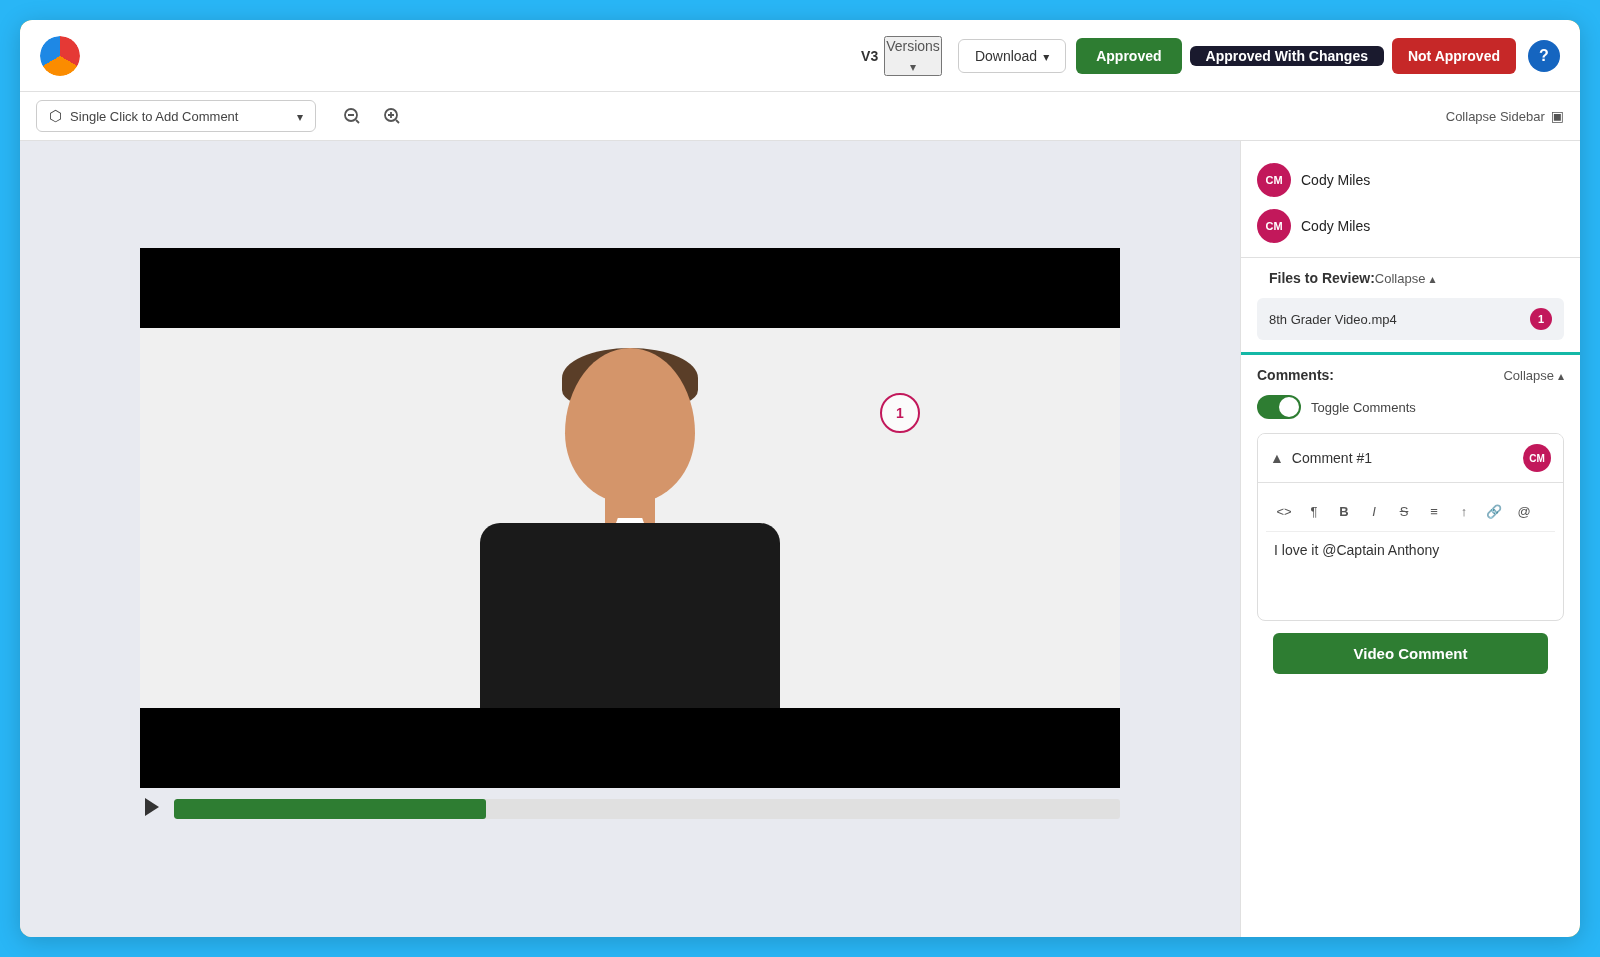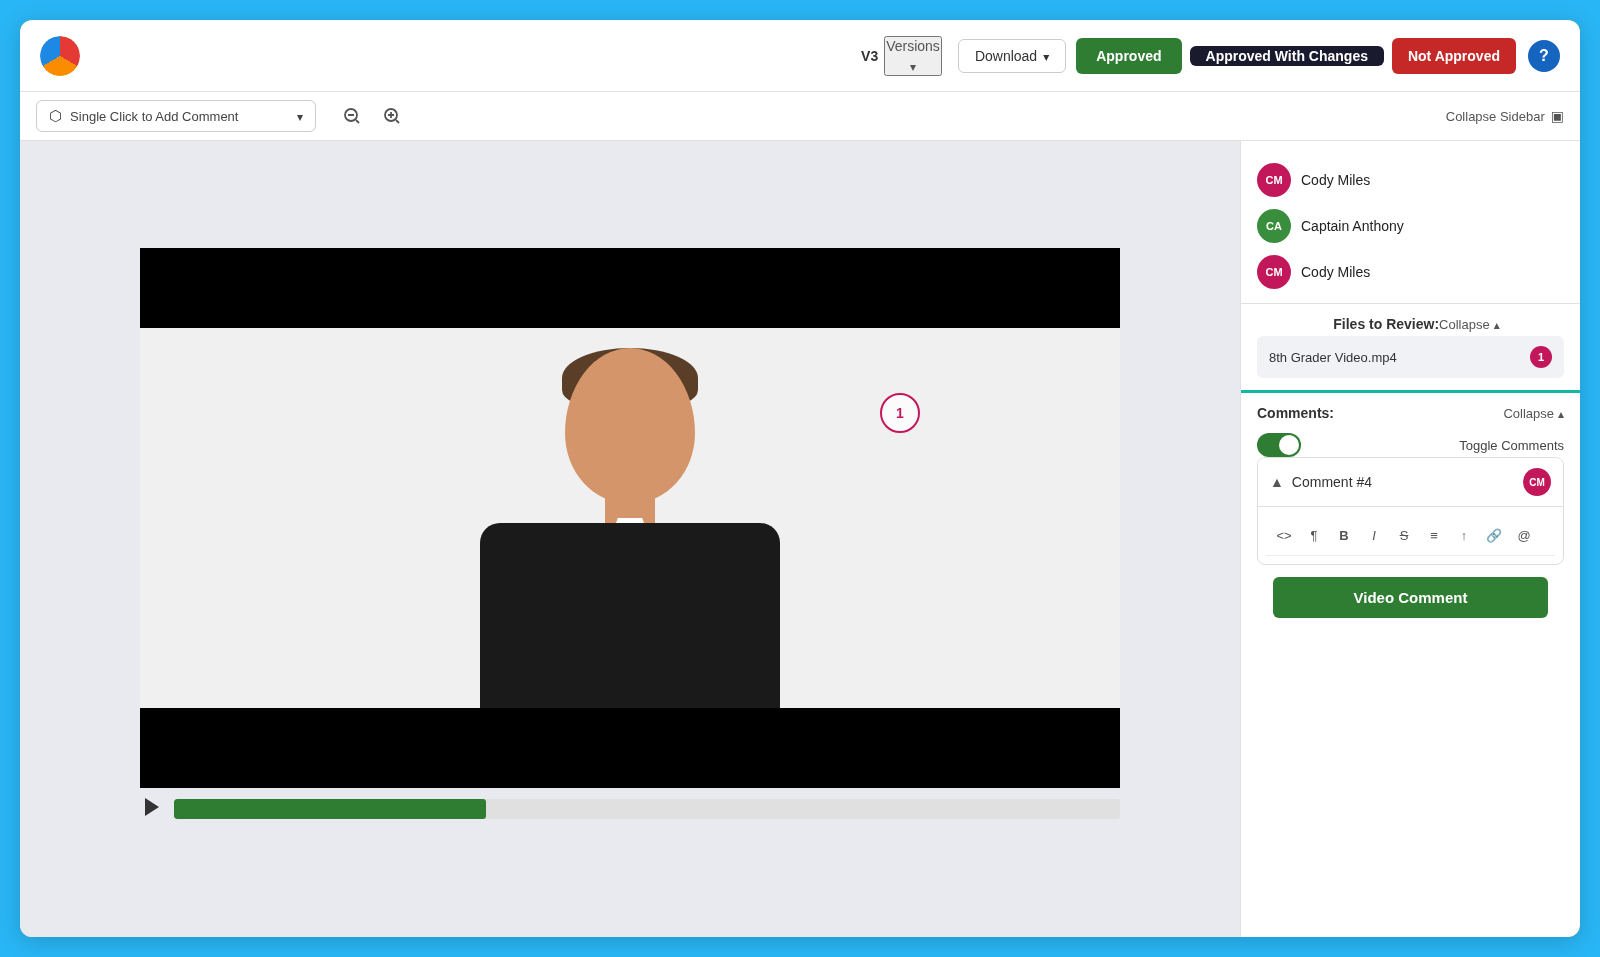--- a/index.html
+++ b/index.html
@@ -386,22 +386,22 @@
       color: #222;
       font-weight: 500;
     }
     .sidebar-section {
       border-top: 1px solid #e0e0e0;
       padding: 12px 16px;
     }
     .sidebar-section-header {
       display: flex;
       align-items: center;
-      justify-content: center;
-      margin-bottom: 4px;
+      justify-content: flex-start;
+      margin-bottom: 12px;
       padding-left: 12px;
     }
     .sidebar-section-title {
       font-size: 14px;
       font-weight: 600;
       color: #333;
     }
     .collapse-btn {
       display: flex;
       align-items: center;
@@ -444,21 +444,21 @@
     .comments-header {
       display: flex;
       align-items: center;
       justify-content: space-between;
       margin-bottom: 12px;
     }
     .toggle-row {
       display: flex;
       align-items: center;
       gap: 10px;
-      justify-content: space-between;
+      margin-bottom: 14px;
     }
     .toggle-switch {
       width: 44px;
       height: 24px;
       background: #2e7d32;
       border-radius: 12px;
       position: relative;
       cursor: pointer;
     }
     .toggle-knob {
@@ -664,24 +664,20 @@
     </div>
 
     <div class="sidebar">
 
       <div class="sidebar-reviewers">
         <div class="reviewer-row">
           <div class="avatar avatar-cm">CM</div>
           <span class="reviewer-name">Cody Miles</span>
         </div>
         <div class="reviewer-row">
-          <div class="avatar avatar-ca">CA</div>
-          <span class="reviewer-name">Captain Anthony</span>
-        </div>
-        <div class="reviewer-row">
           <div class="avatar avatar-cm">CM</div>
           <span class="reviewer-name">Cody Miles</span>
         </div>
       </div>
 
       <div class="sidebar-section">
         <div class="sidebar-section-header">
           <span class="sidebar-section-title">Files to Review:</span>
           <button class="collapse-btn">
             <span>Collapse</span>
@@ -705,41 +701,44 @@
         <div class="toggle-row">
           <div class="toggle-switch">
             <div class="toggle-knob"></div>
           </div>
           <span class="toggle-label">Toggle Comments</span>
         </div>
 
         <div class="comment-card">
           <div class="comment-header">
             <span class="comment-collapse-icon">▲</span>
-            <span class="comment-title">Comment #4</span>
+            <span class="comment-title">Comment #1</span>
             <div class="comment-avatar">CM</div>
           </div>
           <div class="comment-editor">
             <div class="editor-toolbar">
               <button class="editor-btn" title="Code">&lt;&gt;</button>
               <button class="editor-btn" title="Paragraph">¶</button>
               <button class="editor-btn" title="Bold">
                   <strong>B</strong>
                 </button>
               <button class="editor-btn" title="Italic">
                   <em>I</em>
                 </button>
               <button class="editor-btn" title="Strikethrough">
                   <s>S</s>
                 </button>
               <button class="editor-btn" title="List">≡</button>
               <button class="editor-btn" title="Upload">↑</button>
               <button class="editor-btn" title="Link">🔗</button>
               <button class="editor-btn" title="Mention">@</button>
             </div>
+            <div class="editor-content" contenteditable="true" style="">
+              <span>I love it @Captain Anthony</span>
+            </div>
           </div>
         </div>
 
         <button class="save-comment-btn">Video Comment</button>
       </div>
     </div>
   </div>
 </div>
 
 </body></html>

